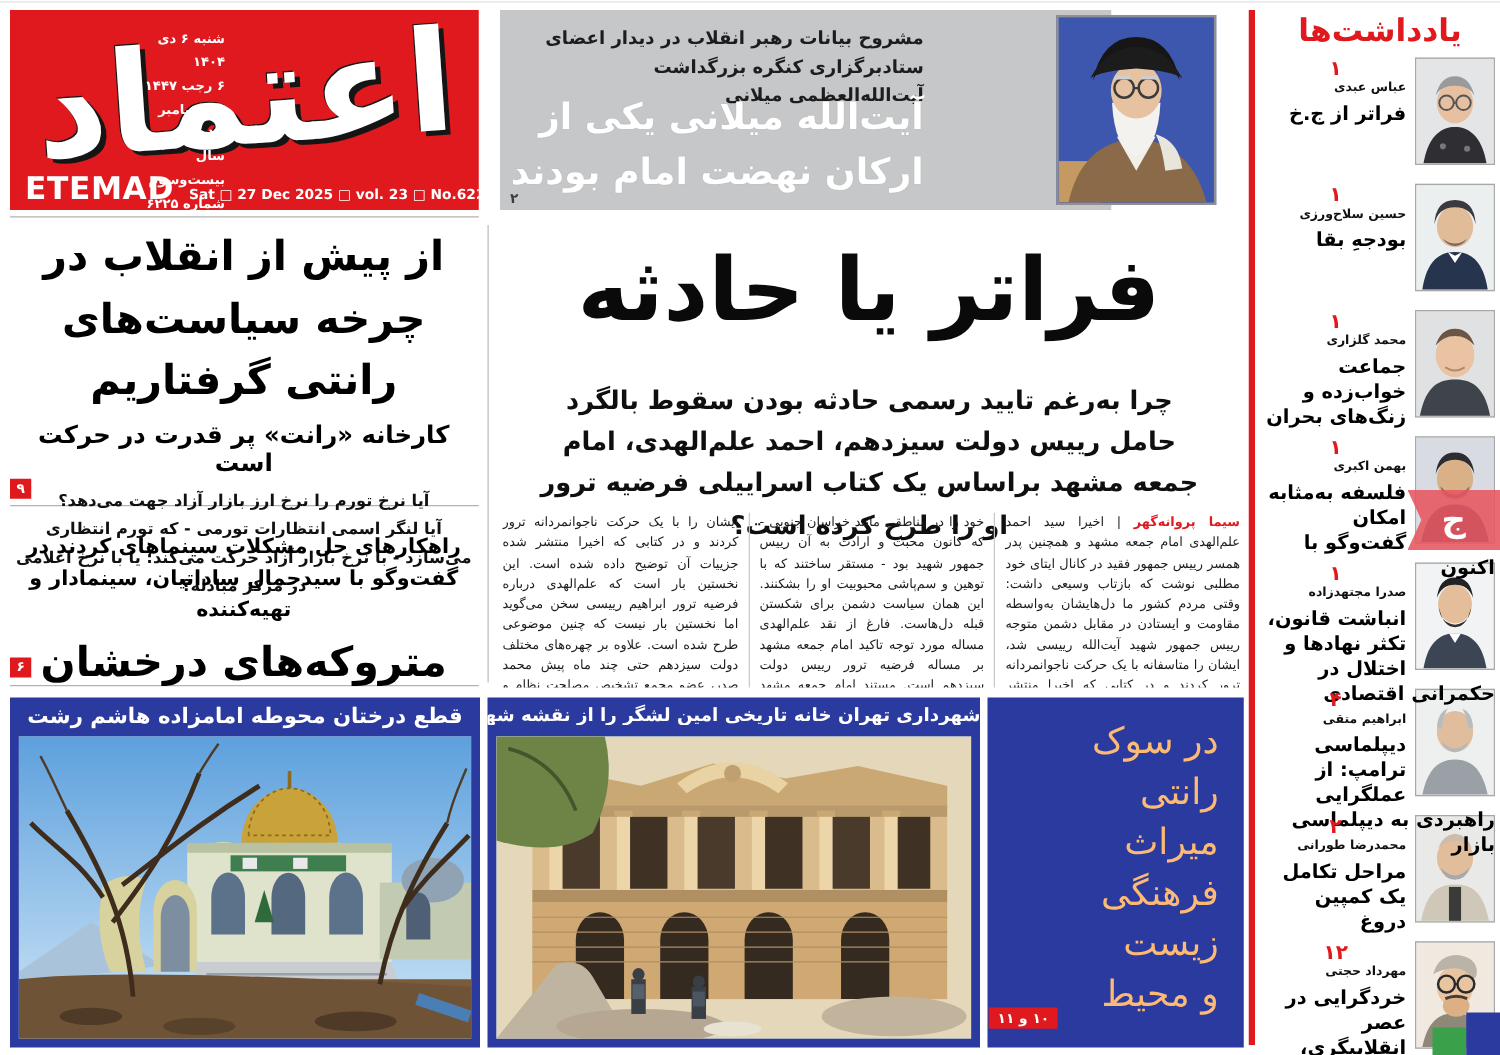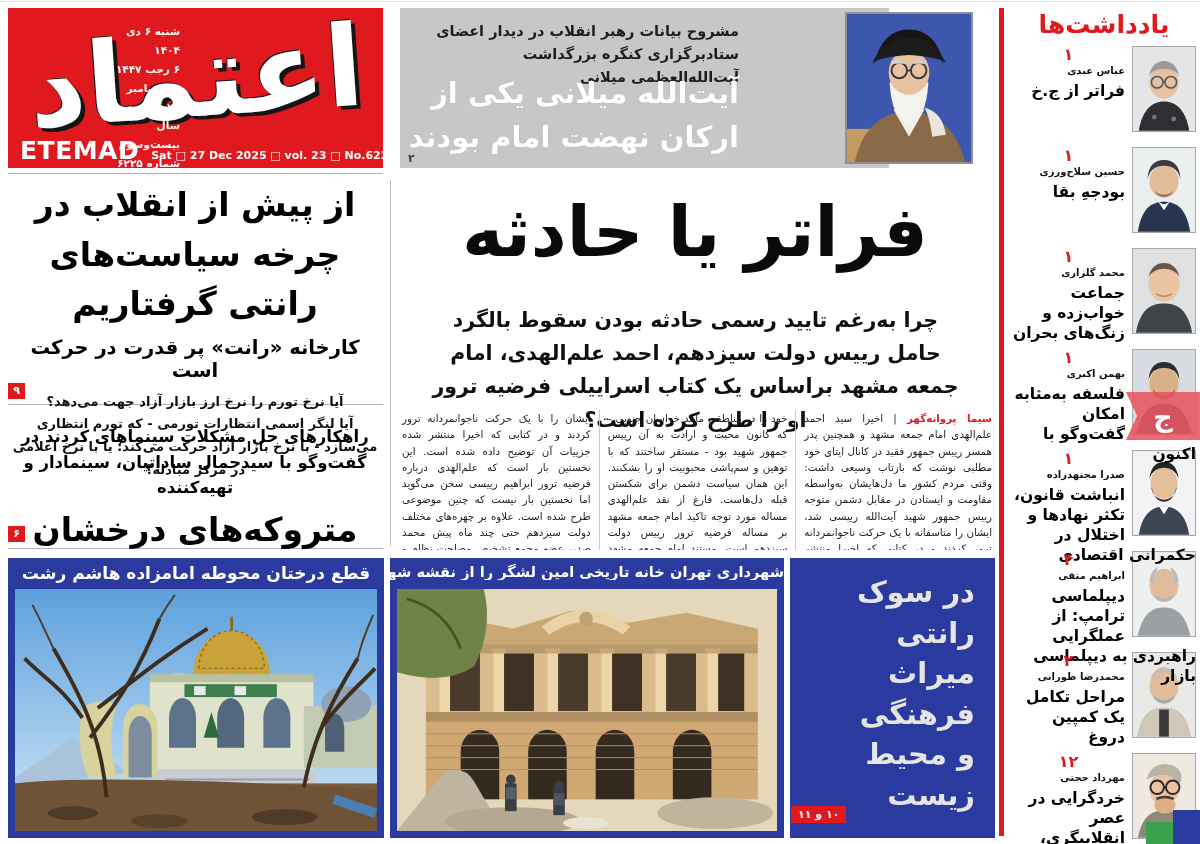--- a/index.html
+++ b/index.html
@@ -55,21 +55,21 @@
   .bcol:not(:last-child) { border-left:1px solid #c9c9c9; }
   .red { color:#e0191e; font-weight:bold; }
 
   
   .panel { position:absolute; top:558px; height:280px; background:#2b3a9e; }
   .panel-head { color:#fff; font-weight:800; text-align:center; direction:rtl; padding-top:5px; font-size:17px; white-space:nowrap; overflow:hidden; }
   .panel-head.small { font-size:14.6px; }
   .panel-photo { position:absolute; left:7px; right:7px; top:31px; bottom:7px; overflow:hidden; background:#9db8d8; }
   .panel-photo svg { display:block; width:100%; height:100%; }
   .bluepanel-text { padding:14px 20px 0 6px; direction:rtl; text-align:right; }
-  .bp-line { color:#e5e5e5; font-size:29px; font-weight:700; line-height:1.4; }
+  .bp-line { color:#fdba74; font-size:29px; font-weight:400; line-height:1.4; }
   .badge-pages { position:absolute; left:791px; top:806px; background:#e0191e; color:#fff; direction:rtl;
     font-size:11px; font-weight:bold; padding:2px 7px; z-index:4; }
 
   
   .sidebar { position:absolute; left:1012px; top:10px; width:184px; }
   .sb-title { color:#e0191e; font-size:25px; font-weight:900; text-align:center; direction:rtl; margin-bottom:7px; }
   .sb-item { direction:rtl; height:94px; margin-bottom:7px; overflow:visible; }
   .sb-photo { float:right; width:64px; height:86px; border:1px solid #a8a8a8; margin-left:7px; background:#dfe1e2; }
   .sb-photo svg { display:block; width:100%; height:100%; }
   .sb-num { color:#e0191e; font-weight:900; font-size:16px; text-align:center; line-height:1.1; }
@@ -288,22 +288,22 @@
       </svg>
     </div>
   </div>
 
   <div class="panel" style="left:790px;width:205px">
     <div class="bluepanel-text">
       <div class="bp-line">در سوک</div>
       <div class="bp-line">رانتی</div>
       <div class="bp-line">میراث</div>
       <div class="bp-line">فرهنگی</div>
+      <div class="bp-line">زیست</div>
       <div class="bp-line">و محیط</div>
-      <div class="bp-line">زیست</div>
     </div>
   </div>
   <div class="badge-pages">۱۰ و ۱۱</div>
 
   <div class="sidebar">
     <div class="sb-title">یادداشت‌ها</div>
 
     <div class="sb-item">
       <div class="sb-photo">
         <svg viewBox="0 0 64 86">

